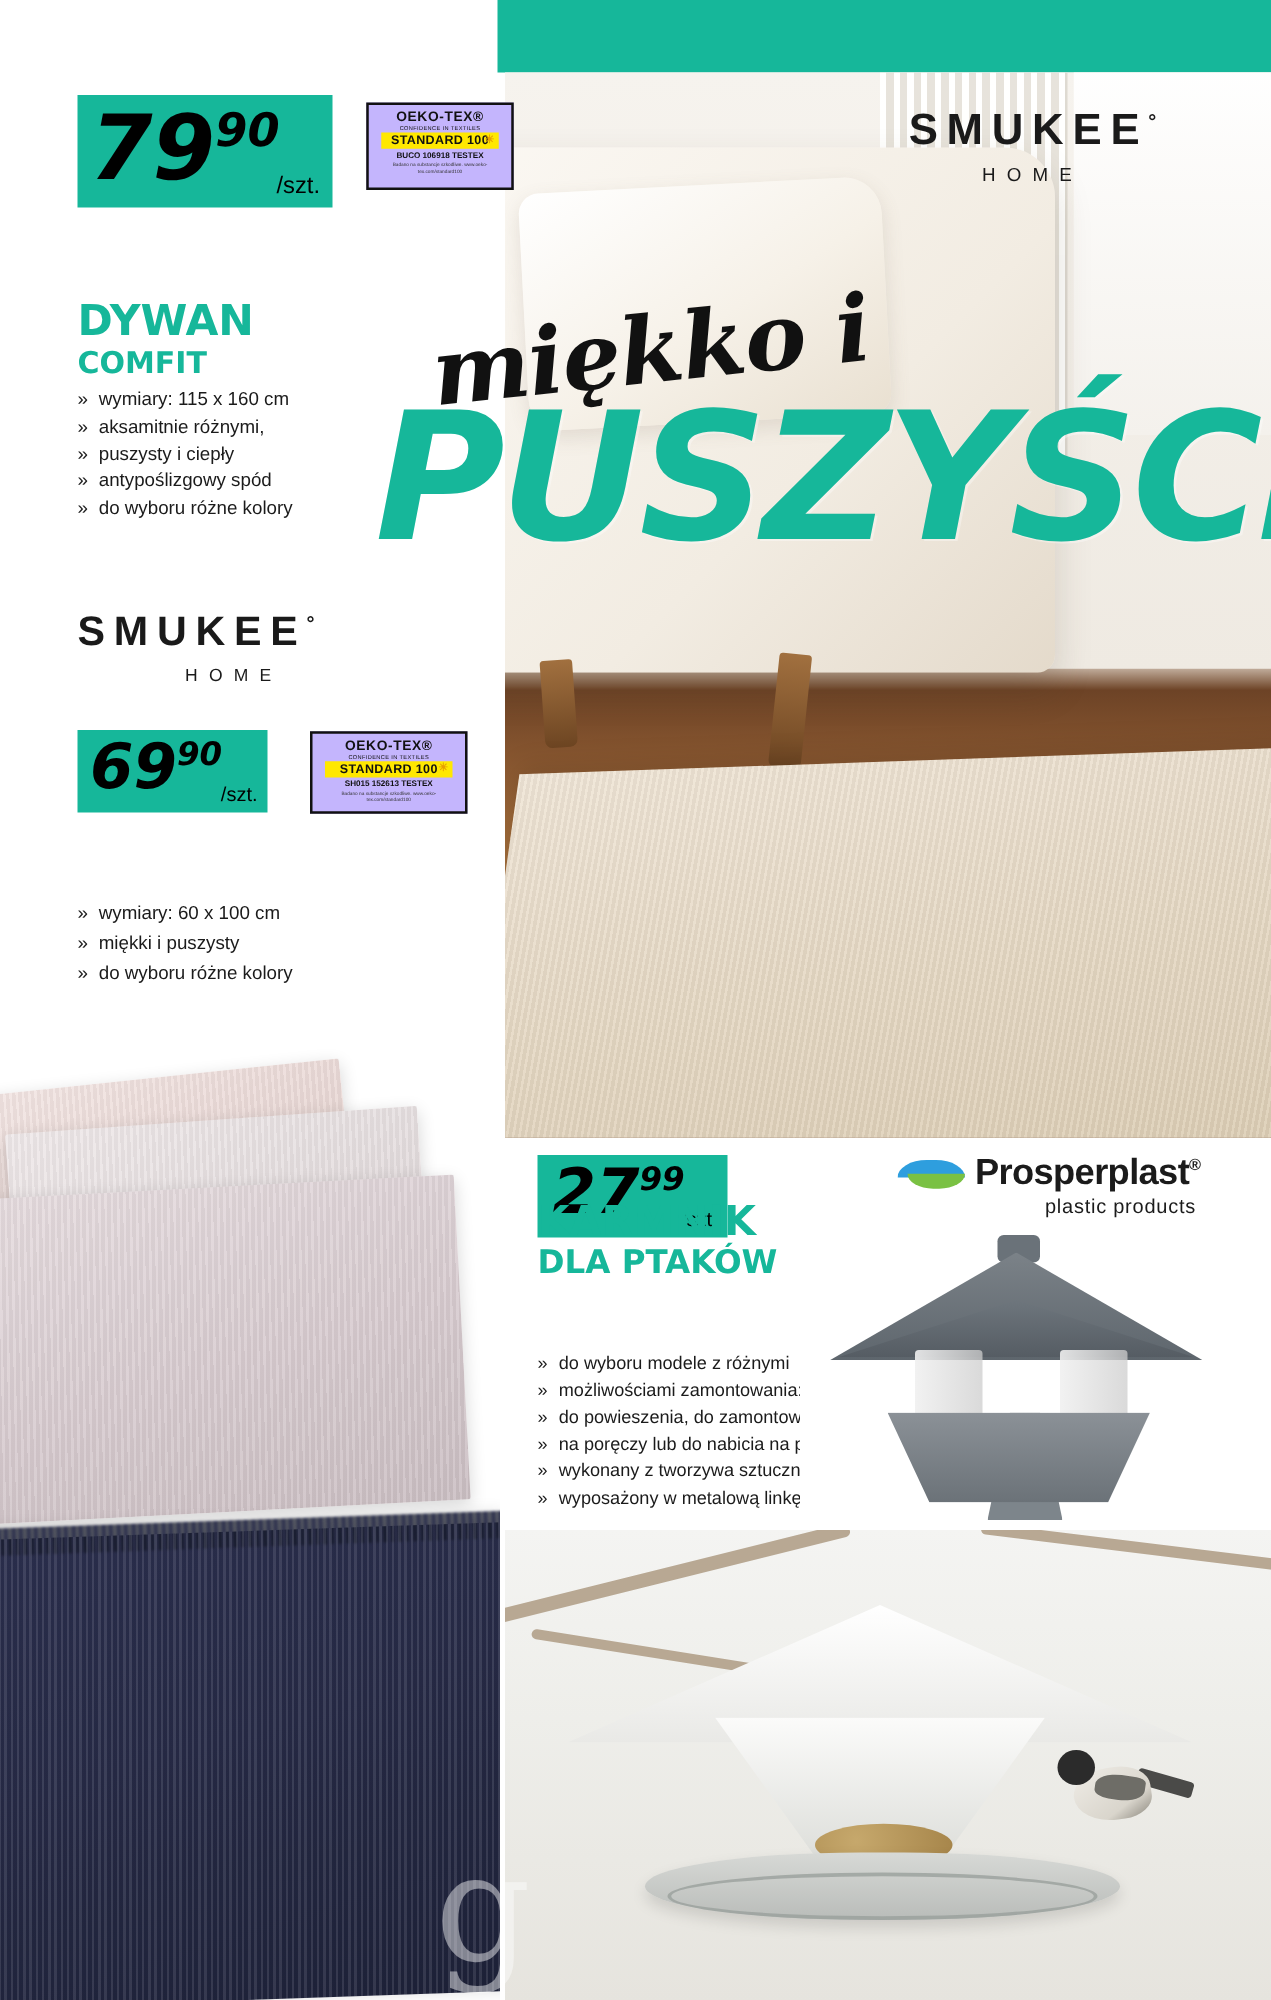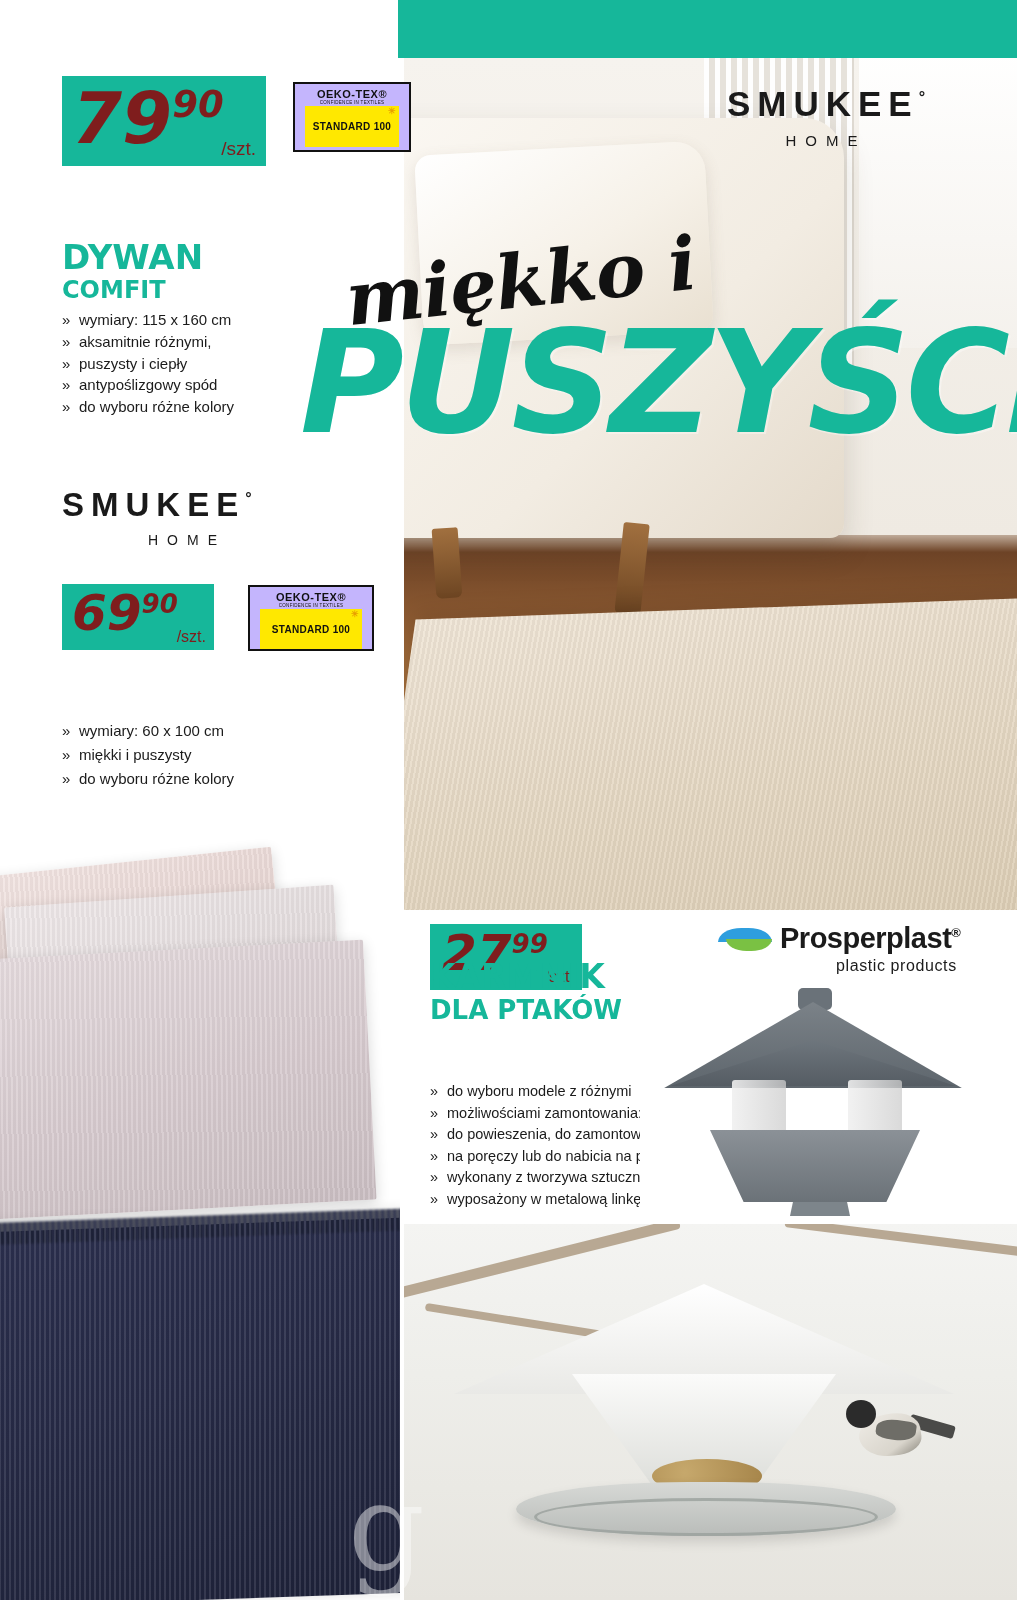--- a/index.html
+++ b/index.html
@@ -108,21 +108,21 @@
   .logo-deg {
     font-size: 16px; vertical-align: super; letter-spacing: 0;
   }
 
   .logo-left { position: absolute; left: 62px; top: 486px; width: 275px; text-align: left; }
   .logo-left .logo-brand { font-size: 33px; }
   .logo-left .logo-sub { font-size: 14px; margin-top: 8px; margin-left: 86px; }
 
   
   .price-badge {
-    position: absolute; background: #16b79a; color: #7f1d1d;
+    position: absolute; background: #16b79a; color: #000000;
     display: flex; align-items: flex-start;
   }
   .price-badge .main {
     font-family: "DejaVu Sans", sans-serif;
     font-weight: 700; font-style: italic; line-height: 1;
   }
   .price-badge .cents {
     font-family: "DejaVu Sans", sans-serif;
     font-weight: 700; font-style: italic; line-height: 1;
   }
@@ -157,21 +157,21 @@
     position: absolute; border: 2px solid #111; background: #c4b5fd;
     font-family: "Liberation Sans", sans-serif; text-align: center; color: #111;
     overflow: hidden;
   }
   #oeko1 { left: 293px; top: 82px; width: 118px; height: 70px; }
   #oeko2 { left: 248px; top: 585px; width: 126px; height: 66px; }
   .oeko .l1 { font-weight: 700; font-size: 11px; letter-spacing: .5px; margin-top: 4px; }
   .oeko .l2 { font-size: 4.5px; letter-spacing: .3px; }
   .oeko .l3 {
     background: #ffe800; font-weight: 700; font-size: 10px; letter-spacing: .3px;
-    margin: 1px 10px; padding: 15px 0; position: relative;
+    margin: 1px 10px; padding: 1px 0; position: relative;
   }
   .oeko .l3::after {
     content: "☀"; position: absolute; right: 3px; top: 0px; font-size: 9px; color: #e8a000;
   }
   .oeko .l4 { font-weight: 700; font-size: 6.5px; margin-top: 2px; }
   .oeko .l5 { font-size: 3.8px; line-height: 1.25; margin: 2px 6px 0; color: #333; }
 
   
   .prod-title {
     font-family: "DejaVu Sans", sans-serif; font-weight: 700;

